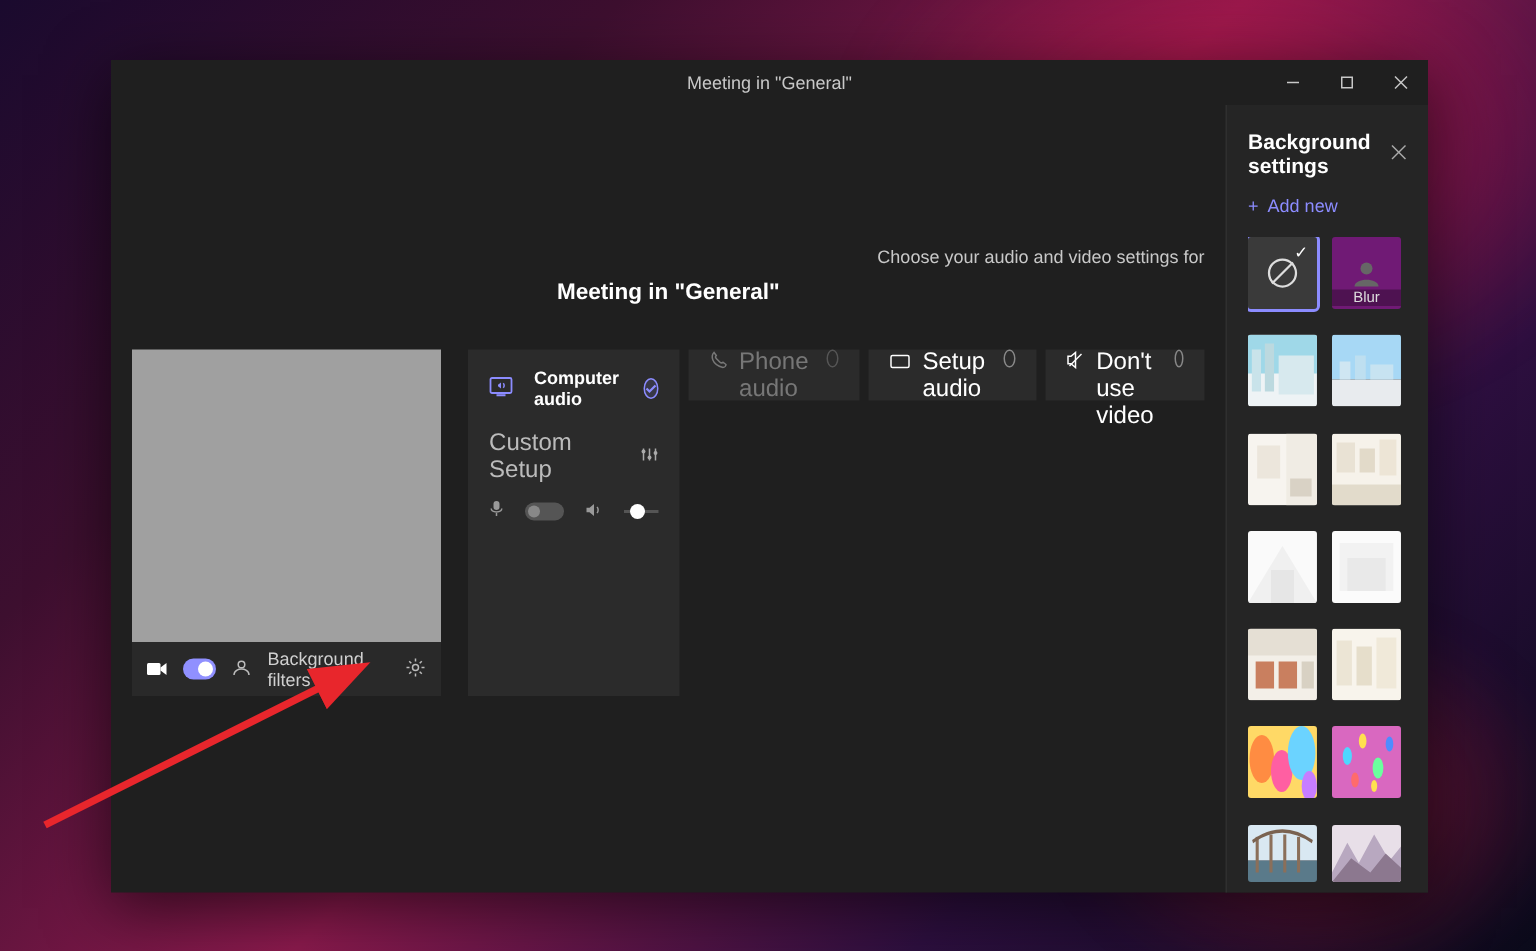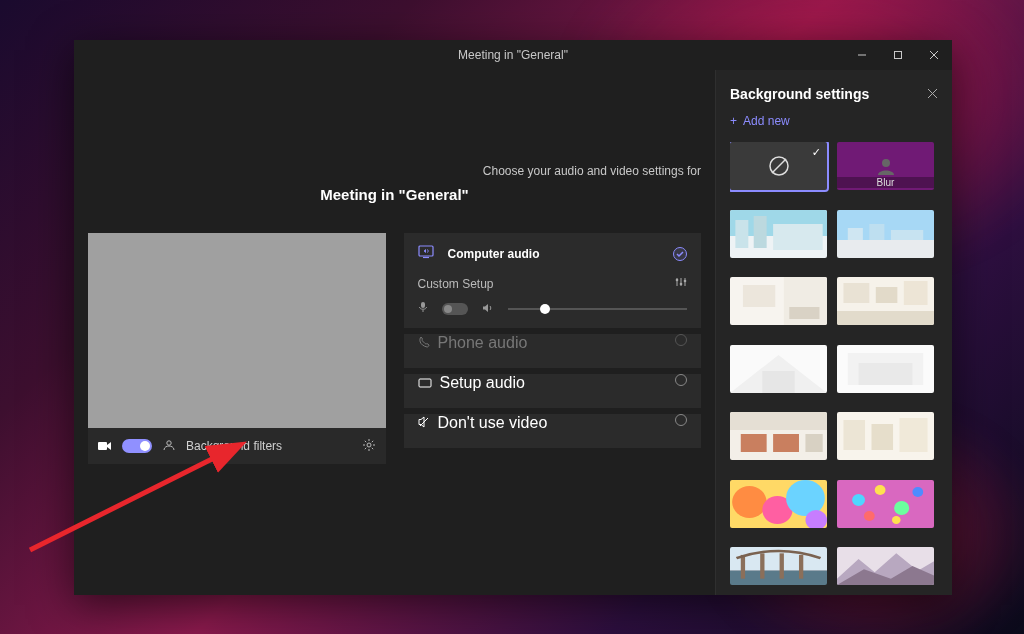--- a/index.html
+++ b/index.html
@@ -70,34 +70,34 @@
   .bg-tile.selected { outline:2px solid #8c8cff; outline-offset:0; }
   .bg-tile .tick { position:absolute; top:4px; right:6px; color:#fff; font-size:11px; }
   .tile-label { position:absolute; bottom:2px; left:0; right:0; text-align:center; font-size:10px; color:#ddd; background:rgba(0,0,0,0.3); }
   svg.tile-svg { width:100%; height:100%; display:block; }
 
   .pre-text { text-align:right; font-size:12px; color:#c8c8c8; margin-top:80px; }
   .pre-title { text-align:center; font-size:15px; font-weight:700; color:#fff; margin-top:8px; margin-bottom:30px; }
 
   .content-row { display:flex; gap:18px; }
   .video-col { flex:1; }
-  .audio-col { flex:1; display:flex; flex-direction:column; gap:6px; }
+  .audio-col { flex:1; display:flex; flex-direction:row; gap:6px; }
 
   .preview { width:100%; height:195px; background:#a0a0a0; }
   .video-bar { background:#292929; height:36px; display:flex; align-items:center; padding:0 10px; gap:10px; font-size:12px; color:#d0d0d0; }
   .cam-icon { font-size:13px; color:#fff; }
   .toggle { width:30px; height:14px; border-radius:7px; background:#9090ff; position:relative; }
   .toggle .knob { position:absolute; right:2px; top:2px; width:10px; height:10px; background:#fff; border-radius:50%; }
   .spacer { flex:1; }
   .gear { color:#bbb; }
 
   .audio-block { background:#2b2b2b; padding:12px 14px; }
   .audio-header { display:flex; align-items:center; gap:12px; font-size:12px; font-weight:600; color:#fff; position:relative; }
   .audio-header .chk { margin-left:auto; color:#8c8cff; font-size:12px; width:14px; height:14px; border-radius:50%; background:#8c8cff22; border:1px solid #8c8cff; display:flex; align-items:center; justify-content:center; }
-  .custom-row { display:flex; align-items:center; justify-content:space-between; font-size:12px; color:#bbb; margin-top:14px; }
+  .custom-row { display:flex; align-items:center; justify-content:space-between; font-size:16px; color:#bbb; margin-top:14px; }
   .audio-controls { display:flex; align-items:center; gap:14px; margin-top:10px; }
   .mic-icon, .spk-icon { color:#999; font-size:13px; }
   .mic-toggle { width:26px; height:12px; border-radius:6px; background:#555; position:relative; }
   .mic-toggle .knob { position:absolute; left:2px; top:2px; width:8px; height:8px; background:#888; border-radius:50%; }
   .slider { flex:1; height:2px; background:#555; position:relative; }
   .slider .dot { position:absolute; left:18%; top:-4px; width:10px; height:10px; background:#fff; border-radius:50%; }
 
   .audio-row { background:#2b2b2b; height:34px; display:flex; align-items:flex-start; padding:0 14px; gap:8px; font-size:16px; color:#fff; }
   .audio-row.disabled { color:#777; }
   .audio-row .radio { margin-left:auto; width:12px; height:12px; border:1px solid #888; border-radius:50%; }

